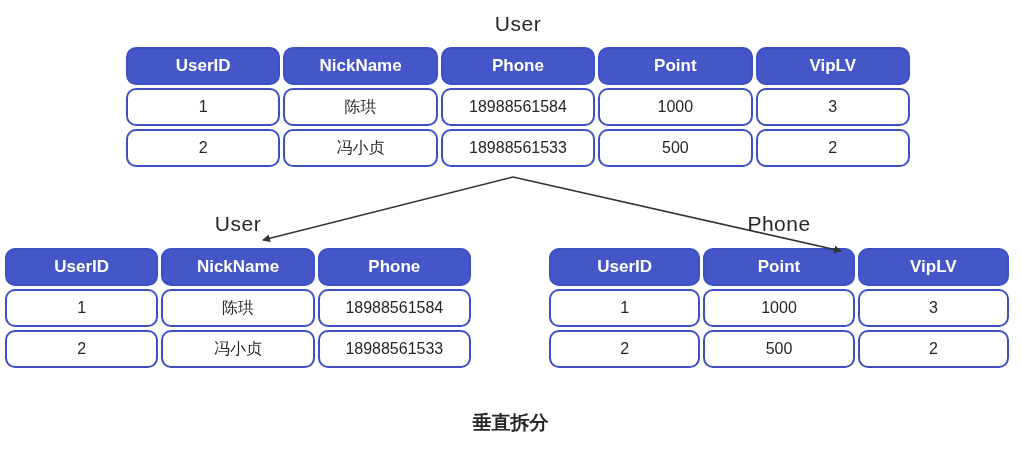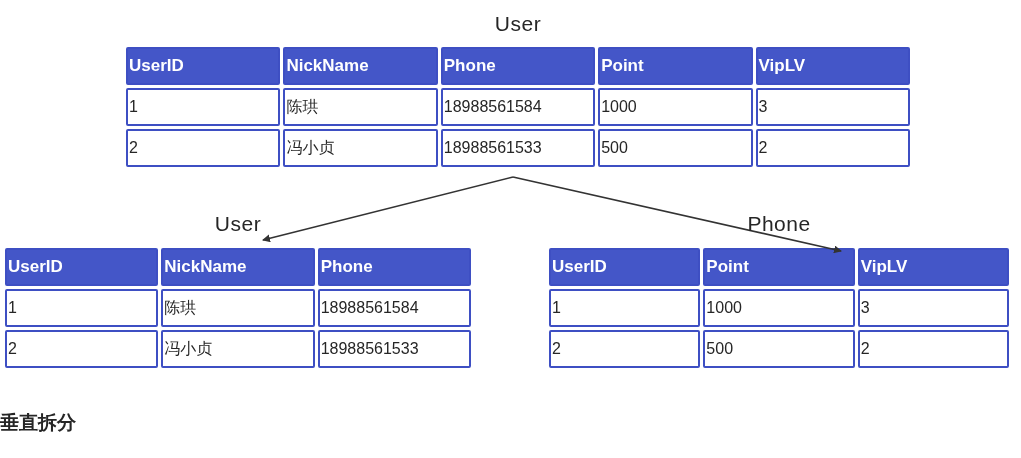--- a/index.html
+++ b/index.html
@@ -22,44 +22,44 @@
     font-weight: normal;
     color: #262626;
     letter-spacing: 0.5px;
     z-index: 3;
   }
   .caption {
     position: absolute;
     left: 0;
     width: 1021px;
     top: 410px;
-    text-align: left;
+    text-align: center;
     font-size: 19px;
     font-weight: bold;
     color: #262626;
     z-index: 3;
   }
   .tbl-block {
     position: absolute;
     z-index: 1;
   }
   table.split-table {
     border-collapse: separate;
     border-spacing: 3px;
     table-layout: fixed;
     width: 100%;
   }
   table.split-table th,
   table.split-table td {
     box-sizing: border-box;
     height: 38px;
-    text-align: left;
+    text-align: center;
     vertical-align: middle;
     border: 2px solid #3e4fc3;
-    border-radius: 2px;
+    border-radius: 10px;
     overflow: hidden;
     white-space: nowrap;
   }
   table.split-table th {
     background: #4456c8;
     color: #ffffff;
     font-size: 17px;
     font-weight: bold;
   }
   table.split-table td {

